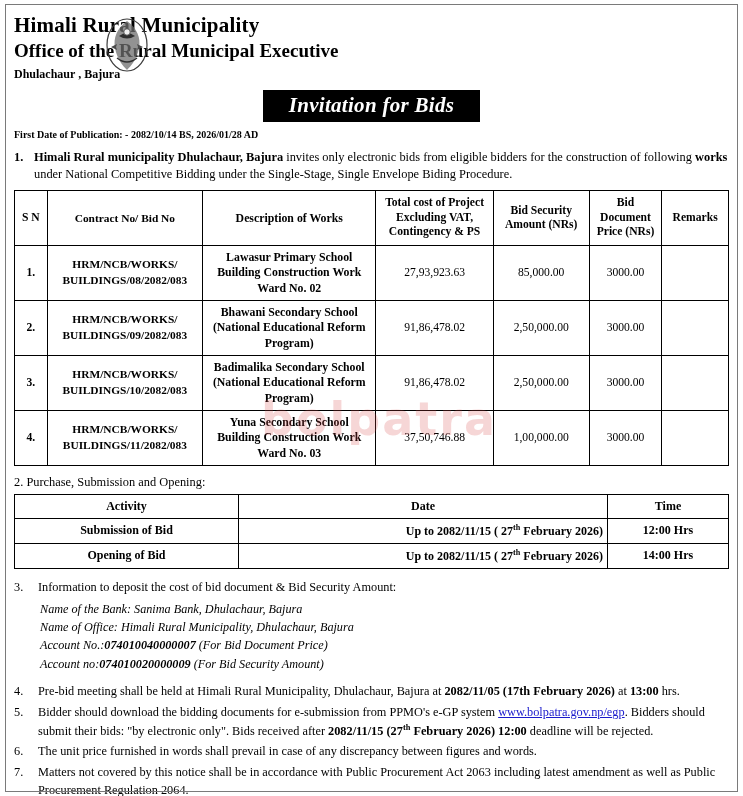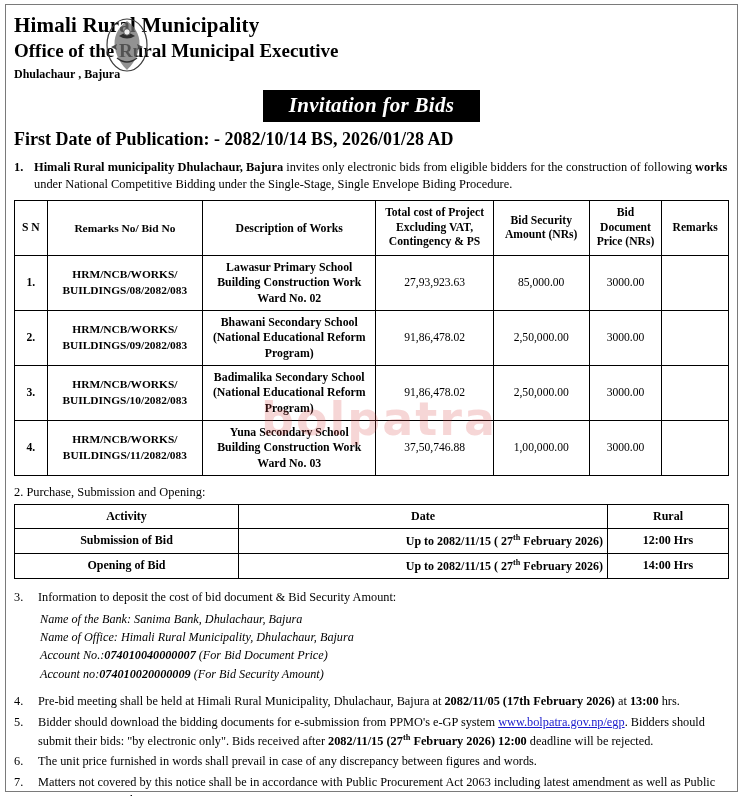--- a/index.html
+++ b/index.html
@@ -66,21 +66,21 @@
   .ifb {
     background: #000000;
     color: #ffffff;
     font-size: 21px;
     font-weight: bold;
     font-style: italic;
     padding: 3px 26px 4px 26px;
     letter-spacing: 0.3px;
   }
   .pubdate {
-    font-size: 18px;
+    font-size: 10px;
     font-weight: bold;
     margin-top: 7px;
   }
   
   .para1 {
     display: flex;
     margin-top: 9px;
     font-size: 12.4px;
     line-height: 1.35;
   }
@@ -213,21 +213,21 @@
 
   <div class="para1">
     <div class="num">1.</div>
     <div class="body"><span class="b">Himali Rural municipality Dhulachaur, Bajura</span><span> invites only electronic bids from eligible bidders for the construction of following </span><span class="b">works</span><span> under National Competitive Bidding under the Single-Stage, Single Envelope Biding Procedure.</span></div>
   </div>
 
   <table class="tbl">
     <thead>
       <tr>
         <th class="c-sn">S N</th>
-        <th class="c-contract">Remarks No/ Bid No</th>
+        <th class="c-contract">Contract No/ Bid No</th>
         <th class="c-desc">Description of Works</th>
         <th class="c-total">Total cost of Project Excluding VAT, Contingency &amp; PS</th>
         <th class="c-sec">Bid Security Amount (NRs)</th>
         <th class="c-doc">Bid Document Price (NRs)</th>
         <th class="c-rem">Remarks</th>
       </tr>
     </thead>
     <tbody>
       <tr>
         <td class="sn rowcell">1.</td>
@@ -267,21 +267,21 @@
       </tr>
     </tbody>
   </table>
 
   <div class="para2">2. Purchase, Submission and Opening:</div>
   <table class="tbl2">
     <thead>
       <tr>
         <th>Activity</th>
         <th>Date</th>
-        <th>Rural</th>
+        <th>Time</th>
       </tr>
     </thead>
     <tbody>
       <tr>
         <td class="actv">Submission of Bid</td>
         <td class="date"><span>Up to 2082/11/15 ( 27</span><sup>th</sup><span> February 2026)</span></td>
         <td class="time">12:00 Hrs</td>
       </tr>
       <tr>
         <td class="actv">Opening of Bid</td>

